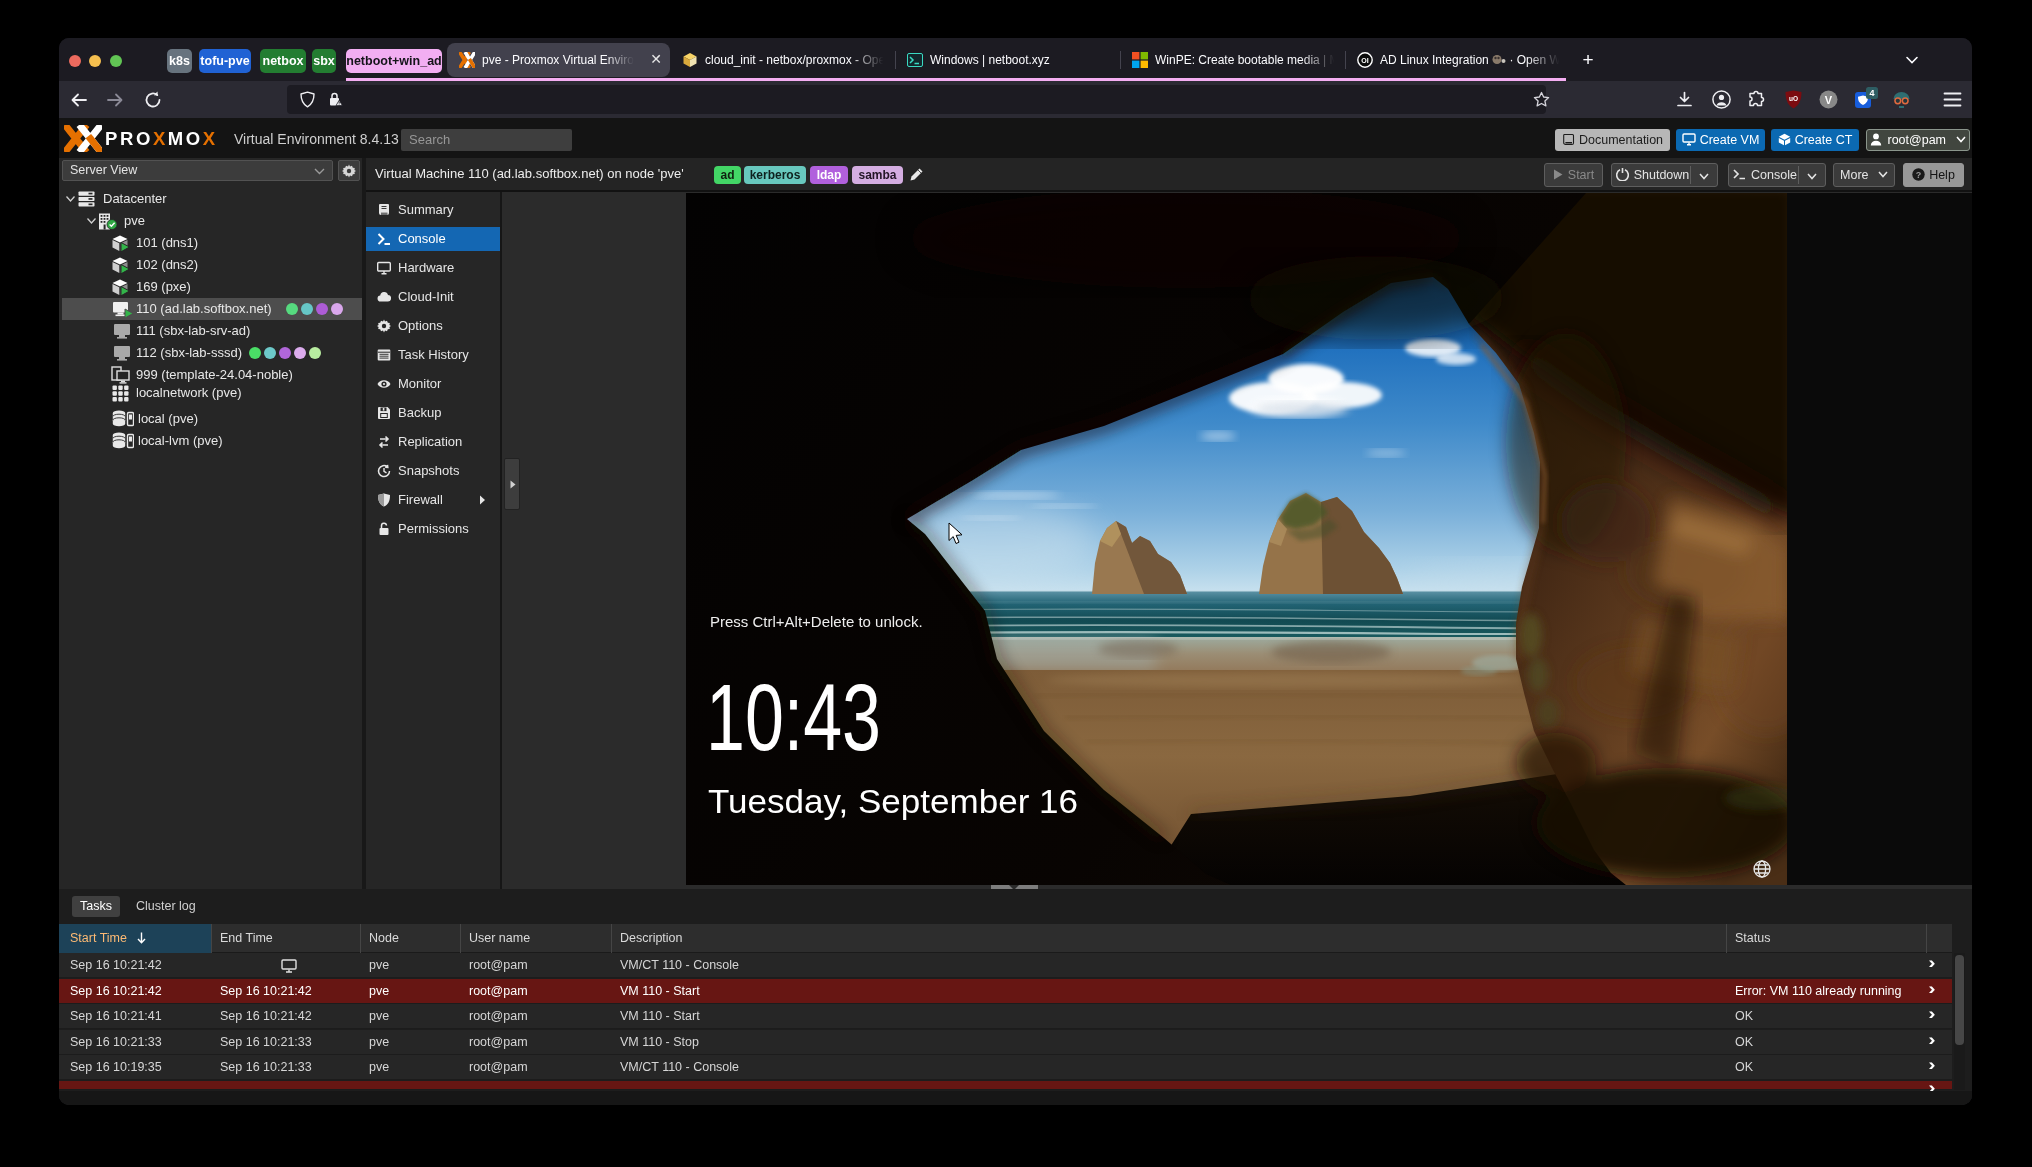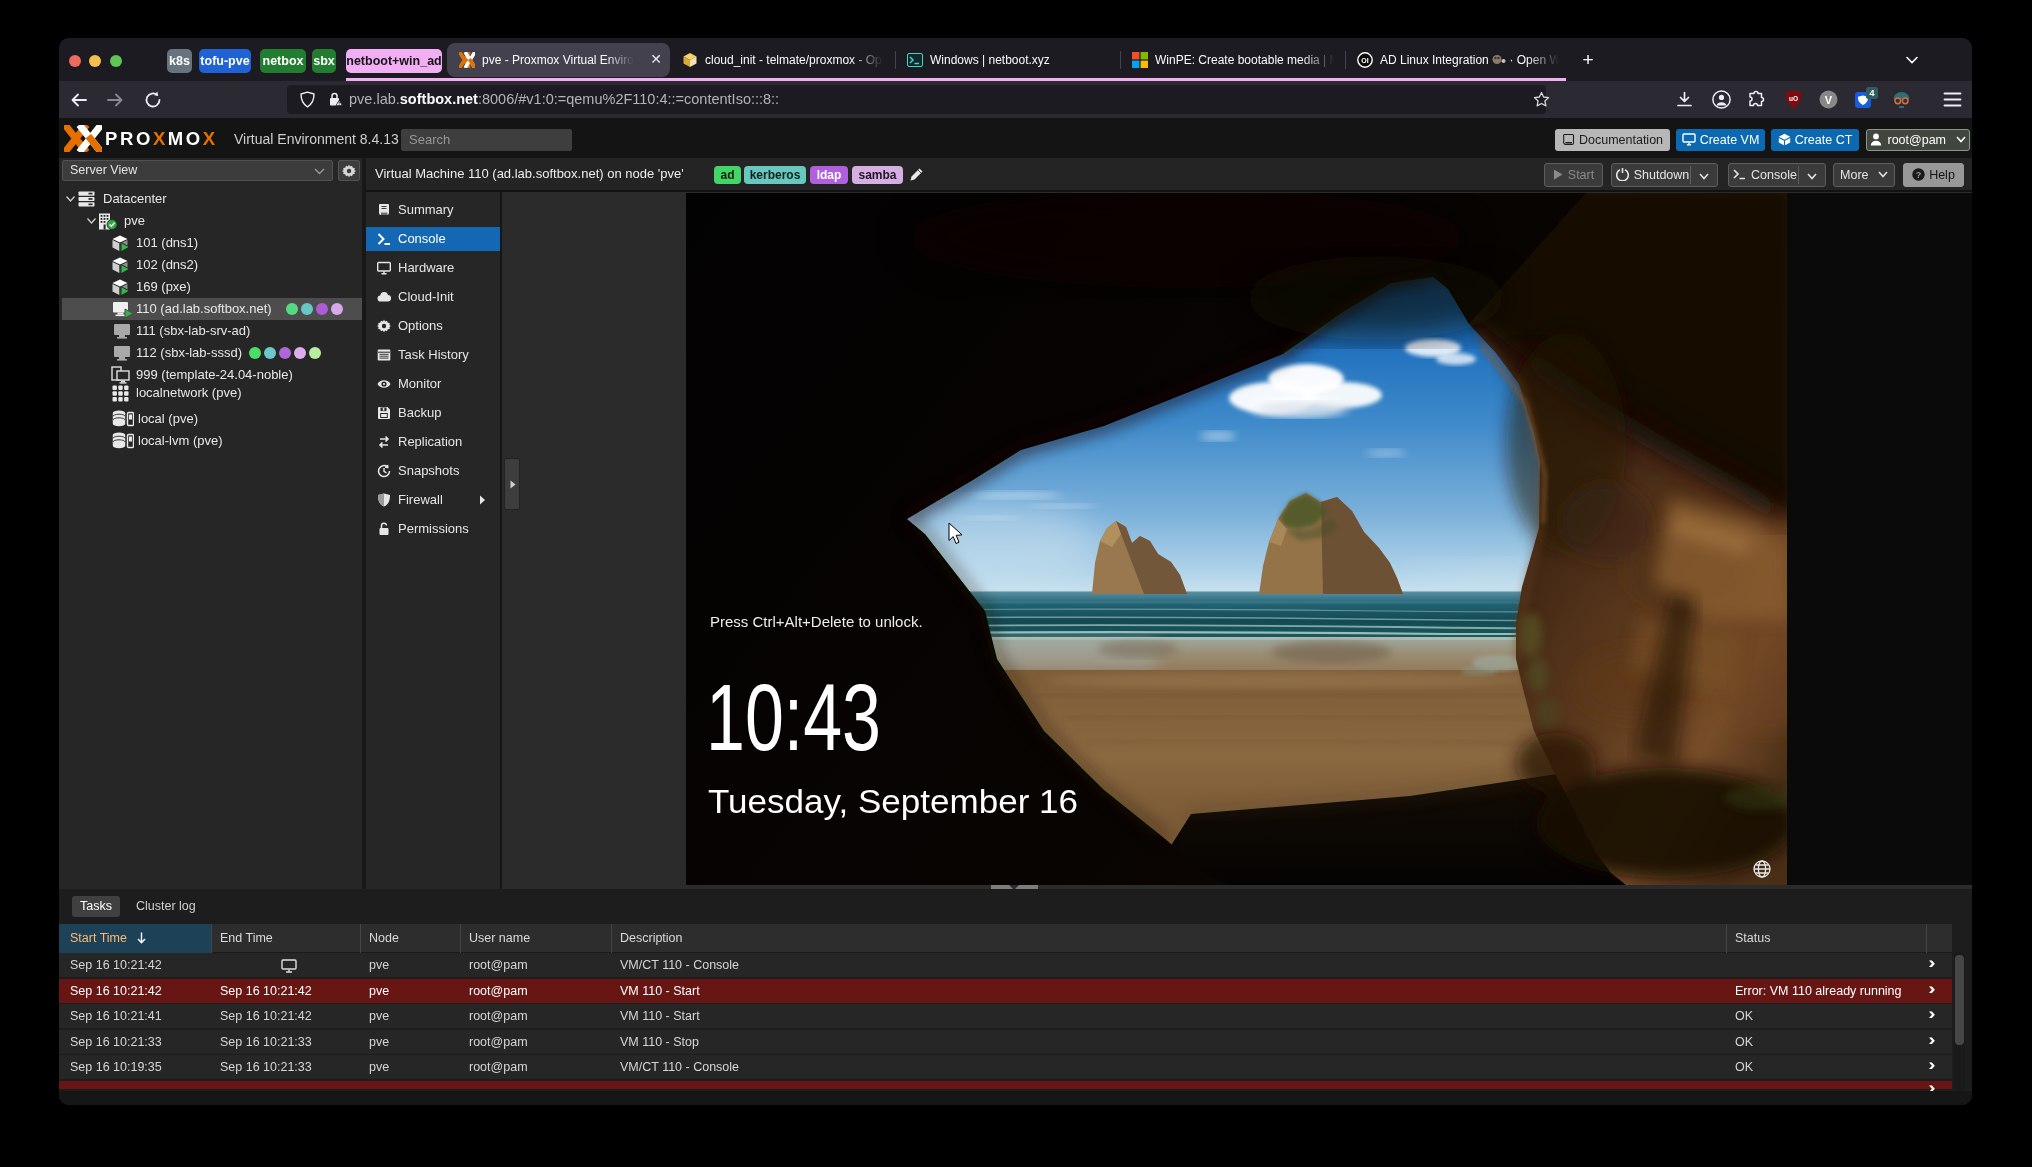--- a/index.html
+++ b/index.html
@@ -101,21 +101,21 @@
       <span class="tabtitle fade" style="left:35px; width:155px;">pve - Proxmox Virtual Environme</span>
       <span style="position:absolute; right:8px; top:8px; color:#e8e8e8; font-size:14px;">✕</span>
     </div>
     <div id="pinkline"></div>
     <div class="itab" style="left:613px;">
       <svg class="abs" style="left:10px; top:9px;" width="16" height="16" viewBox="0 0 16 16">
         <path d="M8 1 L14.5 4.5 L8 8 L1.5 4.5 Z" fill="#f7d468"></path>
         <path d="M1.5 4.5 L8 8 L8 15 L1.5 11.5 Z" fill="#d9a93c"></path>
         <path d="M14.5 4.5 L8 8 L8 15 L14.5 11.5 Z" fill="#f1e3b2"></path>
       </svg>
-      <span class="tabtitle fade" style="left:33px; width:182px;">cloud_init - telmate/proxmox - Ope</span>
+      <span class="tabtitle fade" style="left:33px; width:182px;">cloud_init - netbox/proxmox - Ope</span>
     </div>
     <div class="itab" style="left:838px;">
       <svg class="abs" style="left:10px; top:9px;" width="16" height="16" viewBox="0 0 16 16">
         <rect x="0.5" y="1.5" width="15" height="13" rx="1.5" fill="#13272c" stroke="#3ad9c2" stroke-width="1"></rect>
         <path d="M3 5 L6 8 L3 11" stroke="#3ad9c2" stroke-width="1.5" fill="none"></path>
         <path d="M7.5 11.5 H12" stroke="#3ad9c2" stroke-width="1.5"></path>
       </svg>
       <span class="tabtitle" style="left:33px; width:182px;">Windows | netboot.xyz</span>
     </div>
     <div class="itab" style="left:1063px;">
@@ -164,21 +164,20 @@
     <div id="urlbar">
       <svg class="abs" style="left:12px; top:6px;" width="17" height="17" viewBox="0 0 17 17">
         <path d="M8.5 1.2 L15 3 C15 8.5 13.5 13 8.5 15.8 C3.5 13 2 8.5 2 3 Z" stroke="#eeeef2" stroke-width="1.4" fill="none" stroke-linejoin="round"></path>
       </svg>
       <svg class="abs" style="left:40px; top:6px;" width="17" height="17" viewBox="0 0 17 17">
         <rect x="3" y="7" width="9" height="7.5" rx="1" fill="#eeeef2"></rect>
         <path d="M5 7 V5 a2.5 2.5 0 0 1 5 0 V7" stroke="#eeeef2" stroke-width="1.5" fill="none"></path>
         <path d="M12.2 9.2 L15.4 14.6 H9 Z" fill="#eeeef2" stroke="#1c1b22" stroke-width="0.8"></path>
         <path d="M12.2 10.8 V12.6 M12.2 13.6 V14" stroke="#1c1b22" stroke-width="0.9"></path>
       </svg>
-      <span class="urltxt">pve.lab.<b>softbox.net</b>:8006/#v1:0:=qemu%2F110:4::=contentIso:::8::</span>
       <svg class="abs" style="left:1246px; top:6px;" width="17" height="17" viewBox="0 0 17 17">
         <path d="M8.5 1.5 L10.6 6 L15.6 6.6 L11.9 10 L12.9 14.9 L8.5 12.5 L4.1 14.9 L5.1 10 L1.4 6.6 L6.4 6 Z" stroke="#d5d4db" stroke-width="1.3" fill="none" stroke-linejoin="round"></path>
       </svg>
     </div>
     <svg class="abs" style="left:1616px; top:9px;" width="19" height="19" viewBox="0 0 19 19">
       <path d="M9.5 2.5 V11 M5.5 7.5 L9.5 11.5 L13.5 7.5" stroke="#eeeef2" stroke-width="1.7" fill="none" stroke-linecap="round" stroke-linejoin="round"></path>
       <path d="M3 15.5 H16" stroke="#eeeef2" stroke-width="1.7" stroke-linecap="round"></path>
     </svg>
     <svg class="abs" style="left:1652px; top:8px;" width="21" height="21" viewBox="0 0 21 21">
       <circle cx="10.5" cy="10.5" r="8.6" stroke="#eeeef2" stroke-width="1.5" fill="none"></circle>

